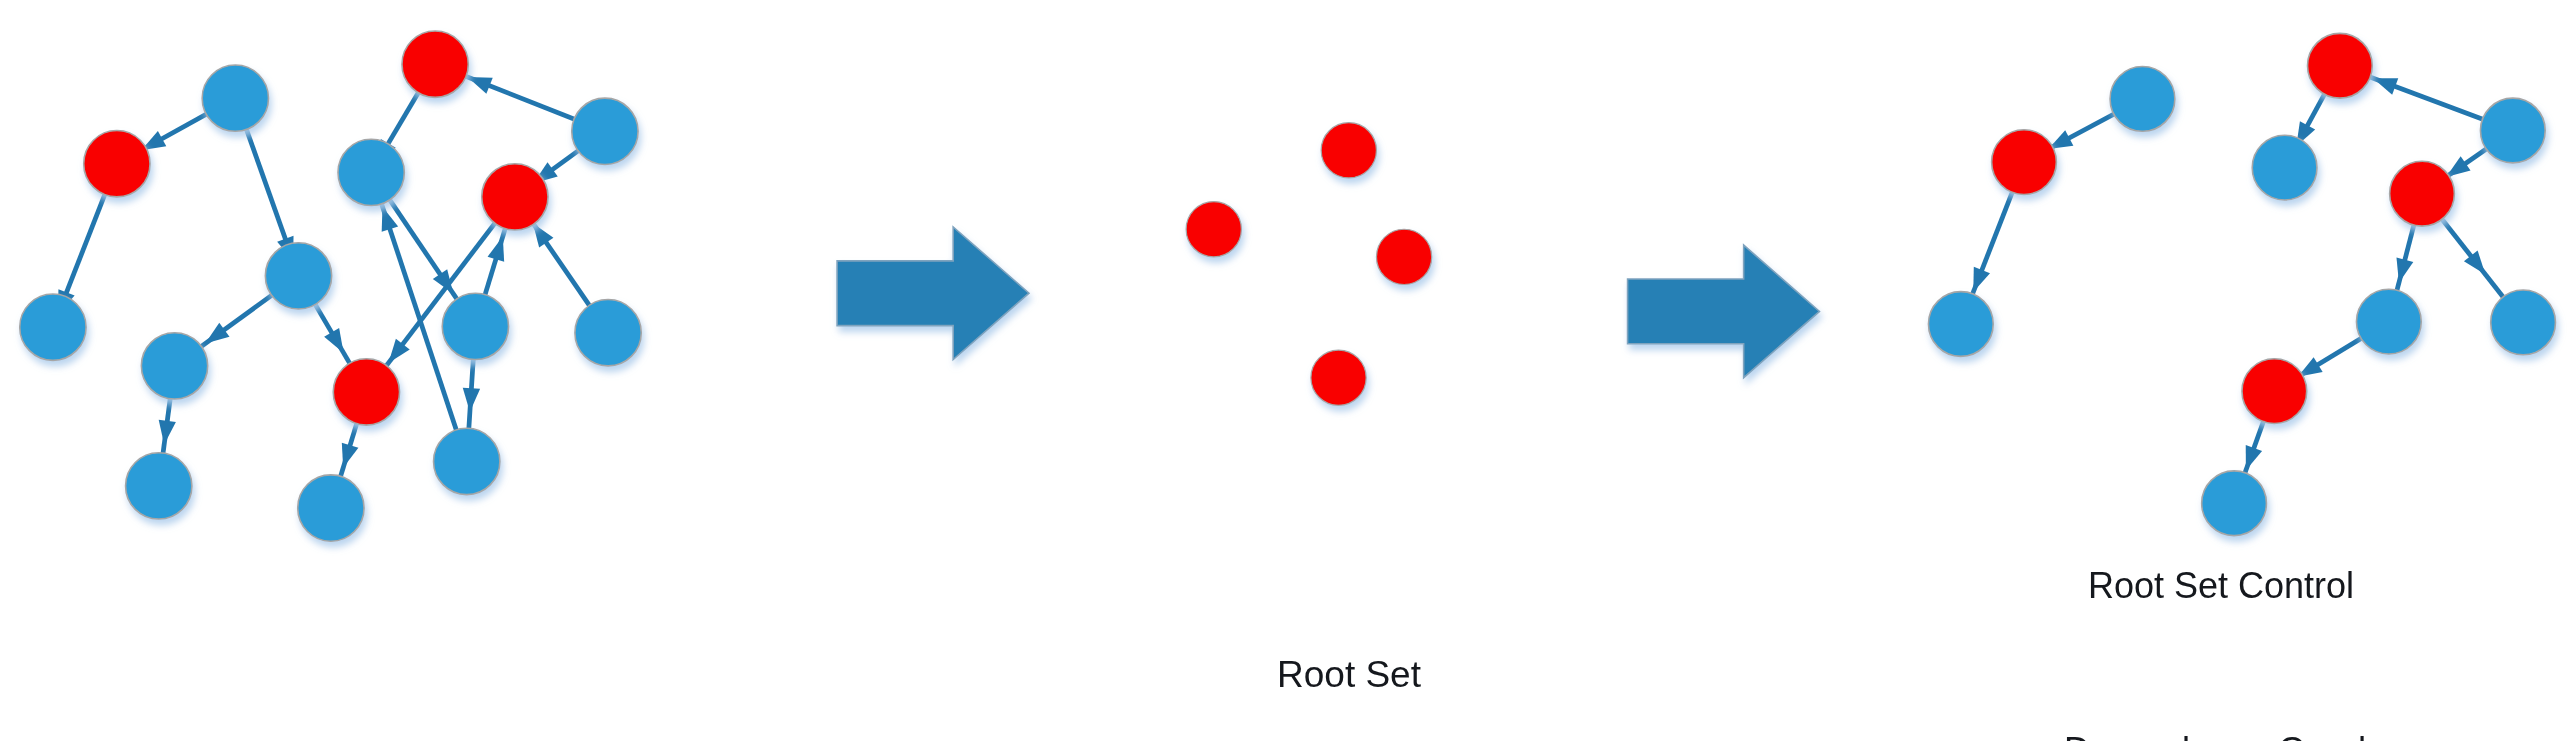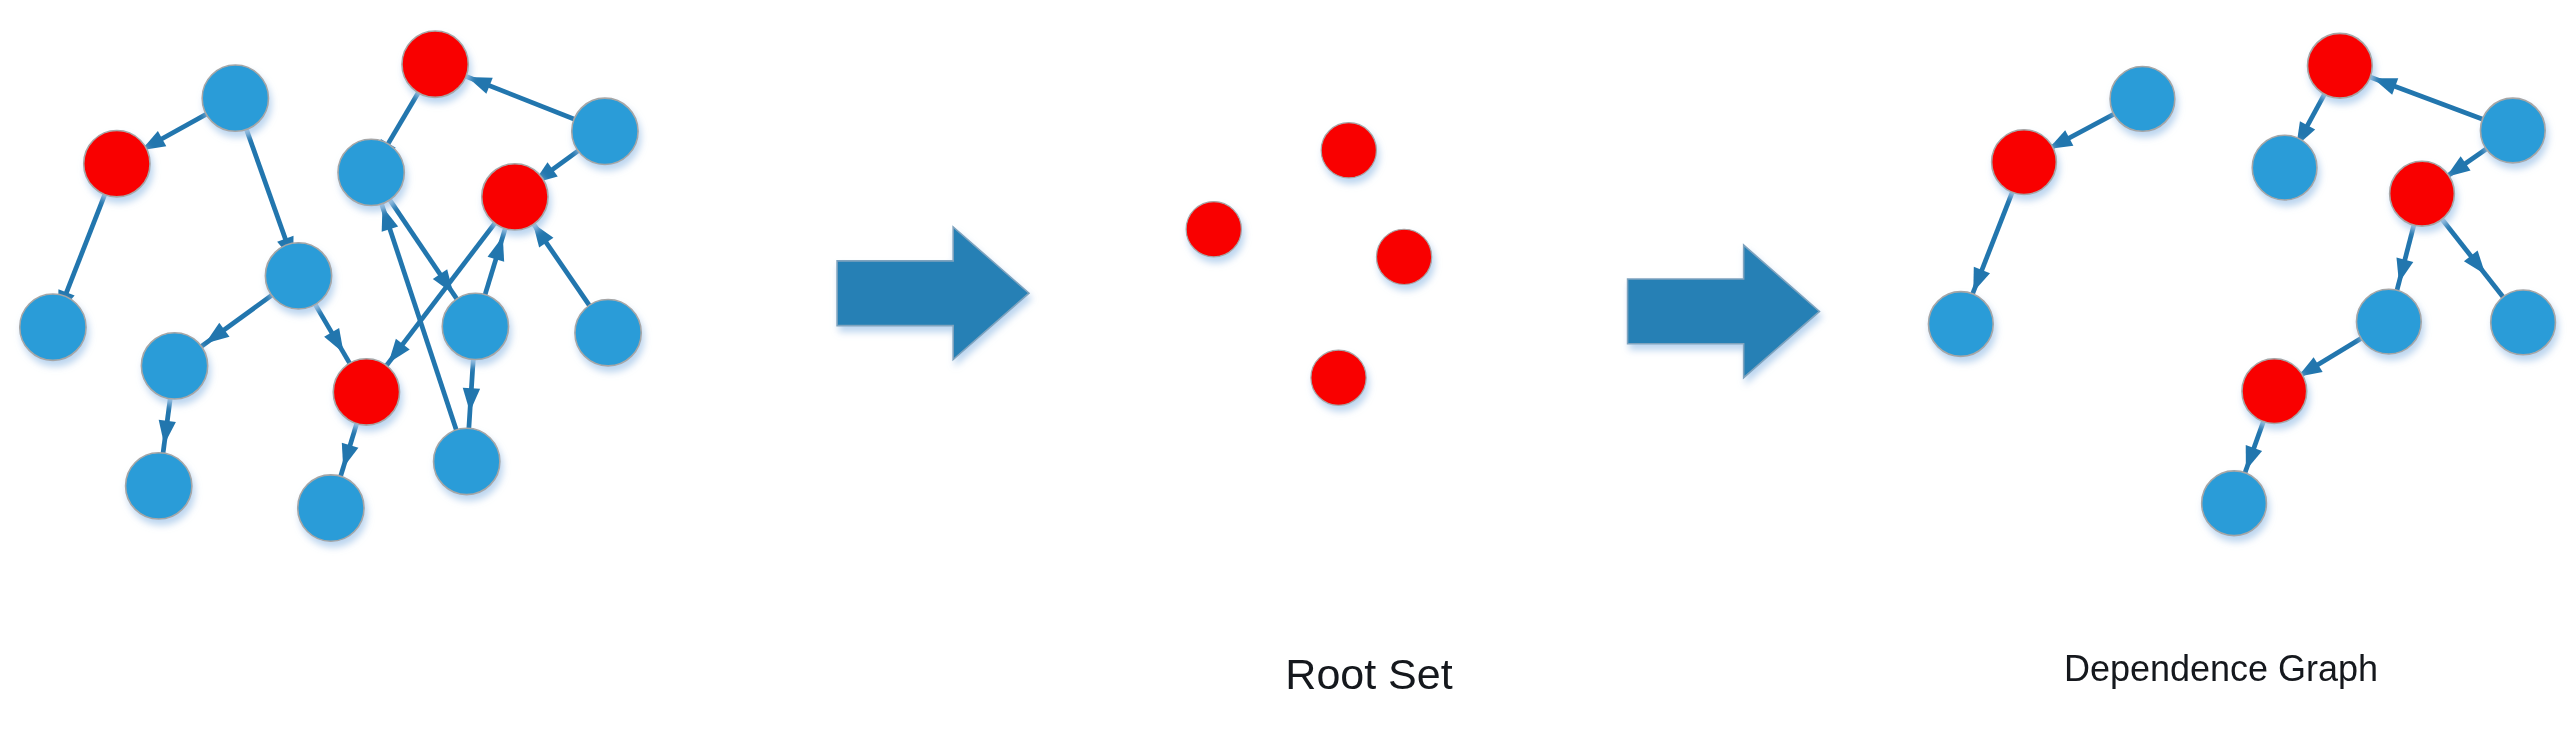--- a/index.html
+++ b/index.html
@@ -15,21 +15,21 @@
     position:absolute;
     transform:translate(-50%,-50%);
     font-size:36px;
     line-height:55px;
     color:#15181d;
     white-space:pre;
     text-align:center;
     letter-spacing:0px;
   }
   #cap-cdg{left:332px;top:655px;}
-  #cap-root{left:1349px;top:674px;font-size:43px;margin-left:20px;}
+  #cap-root{left:1349px;top:674px;font-size:37px;}
   #cap-rscdg{left:2221px;top:668px;}
 </style>
 </head>
 <body>
 
 <div class="stage">
   <svg id="diagram" width="2576" height="742" viewBox="0 0 3262 939">
       <defs>
         <filter id="nshadow" x="-60%" y="-60%" width="220%" height="220%">
           <feDropShadow dx="3" dy="7" stdDeviation="5" flood-color="#AFCDEC" flood-opacity="0.85"></feDropShadow>
@@ -116,16 +116,17 @@
       <circle cx="1778" cy="325" r="35" fill="#F90606" stroke="#A6A6A6" stroke-width="1.5" filter="url(#nshadow)"></circle>
       <circle cx="1695" cy="478" r="35" fill="#F90606" stroke="#A6A6A6" stroke-width="1.5" filter="url(#nshadow)"></circle>
       <polygon points="1060,330 1207,330 1207,287 1303,371 1207,455 1207,412 1060,412" fill="#2580B5" stroke="#7FA3BE" stroke-width="2" filter="url(#nshadow)"></polygon>
       <polygon points="2061,353 2208,353 2208,310 2304,394 2208,478 2208,435 2061,435" fill="#2580B5" stroke="#7FA3BE" stroke-width="2" filter="url(#nshadow)"></polygon>
     </svg>
 
 
   <div class="caption" id="cap-root">Root Set</div>
 
   <div class="caption" id="cap-rscdg">
+    <div>Root Set Control</div>
     <div>Dependence Graph</div>
   </div>
 </div>
 
 
 </body></html>

